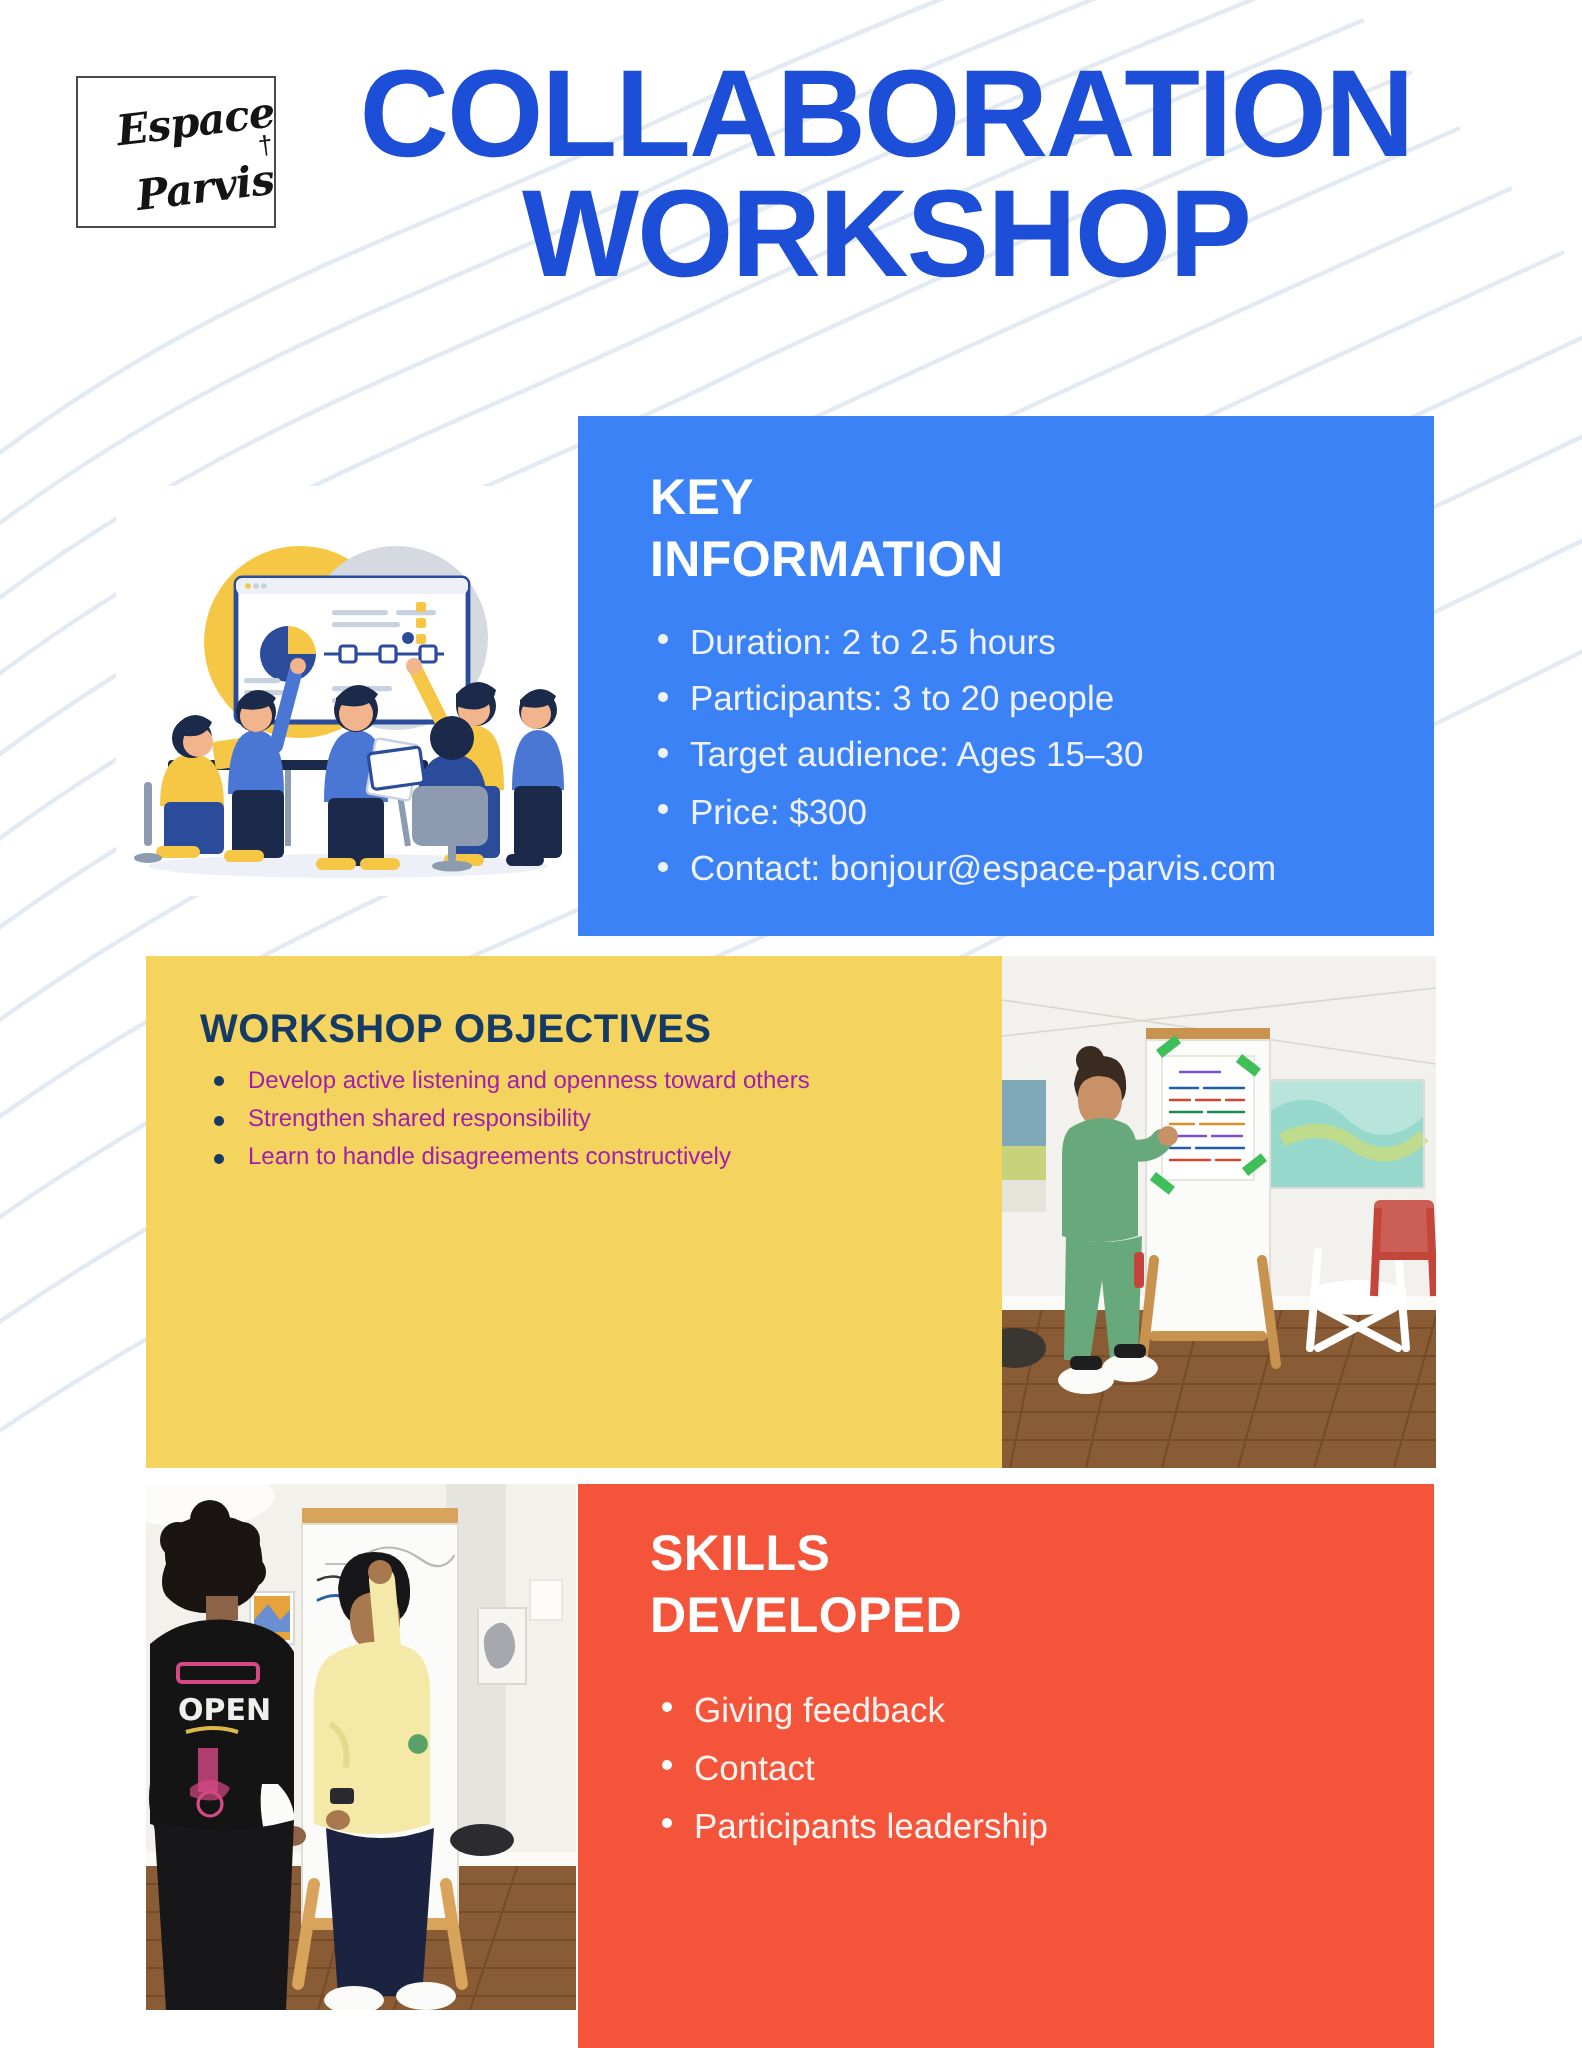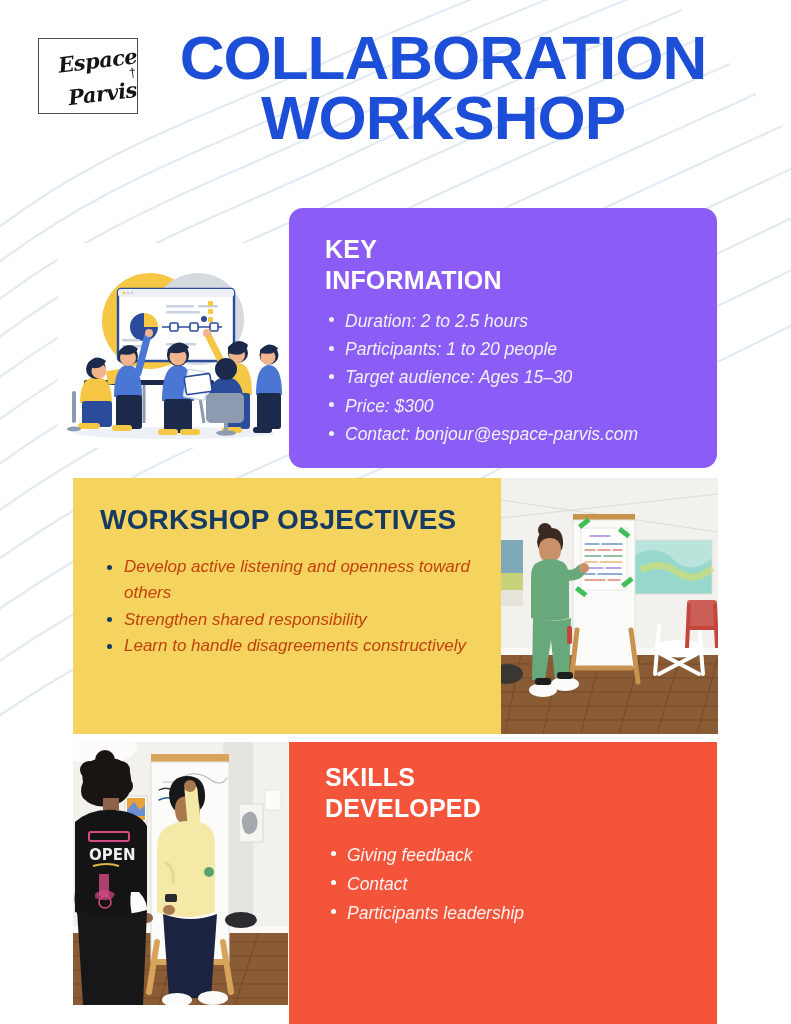--- a/index.html
+++ b/index.html
@@ -84,38 +84,36 @@
     z-index:2;
   }
   .panel-heading {
     font-weight:900;
     letter-spacing:0.2px;
   }
   .panel-list { list-style:none; }
   .panel-list li {
     position:relative;
     padding-left:20px;
-    font-style:italic;
   }
   .panel-list li::before {
     content:"";
     position:absolute;
     left:4px; top:0.62em;
     width:5px; height:5px;
     border-radius:50%;
     background:currentColor;
   }
   
   #panel-key-info {
     left:289px; top:208px;
     width:428px; height:260px;
-    background:#8b5cf6;
+    background:#3b82f6;
     padding:26px 22px 18px 36px;
     color:#ffffff;
-    border-radius:14px;
   }
   #panel-key-info .panel-heading {
     font-size:25px;
     line-height:1.25;
     color:#ffffff;
     margin-bottom:10px;
   }
   #panel-key-info .panel-list {
     font-size:17.5px;
     line-height:1.62;
@@ -132,28 +130,28 @@
   }
   
   #panel-objectives {
     left:73px; top:478px;
     width:428px; height:256px;
     background:#F4D35E;
     padding:26px 20px 18px 27px;
     color:#153A63;
   }
   #panel-objectives .panel-heading {
-    font-size:28px;
+    font-size:20px;
     color:#153A63;
-    margin-bottom:18px;
+    margin-bottom:4px;
   }
   #panel-objectives .panel-list {
-    font-size:17px;
+    font-size:12px;
     line-height:1.52;
-    color:#c2410c;
+    color:#a21caf;
     font-weight:400;
   }
   #panel-objectives .panel-list li { padding-left:24px; margin-bottom:1px; }
   #panel-objectives .panel-list li::before { left:7px; background:#153A63; }
   
   #photo-flipchart {
     position:absolute;
     left:501px; top:478px;
     width:217px; height:256px;
     z-index:2;
@@ -334,21 +332,21 @@
     </g>
   </svg>
 
   <section class="panel" id="panel-key-info">
     <h2 class="panel-heading">
       <span>KEY</span><br>
       <span>INFORMATION</span>
     </h2>
     <ul class="panel-list">
       <li>Duration: 2 to 2.5 hours</li>
-      <li>Participants: 1 to 20 people</li>
+      <li>Participants: 3 to 20 people</li>
       <li>Target audience: Ages 15–30</li>
       <li>Price: $300</li>
       <li>Contact: bonjour@espace-parvis.com</li>
     </ul>
   </section>
 
   <section class="panel" id="panel-objectives">
     <h2 class="panel-heading">WORKSHOP OBJECTIVES</h2>
     <ul class="panel-list">
       <li>Develop active listening and openness toward others</li>

